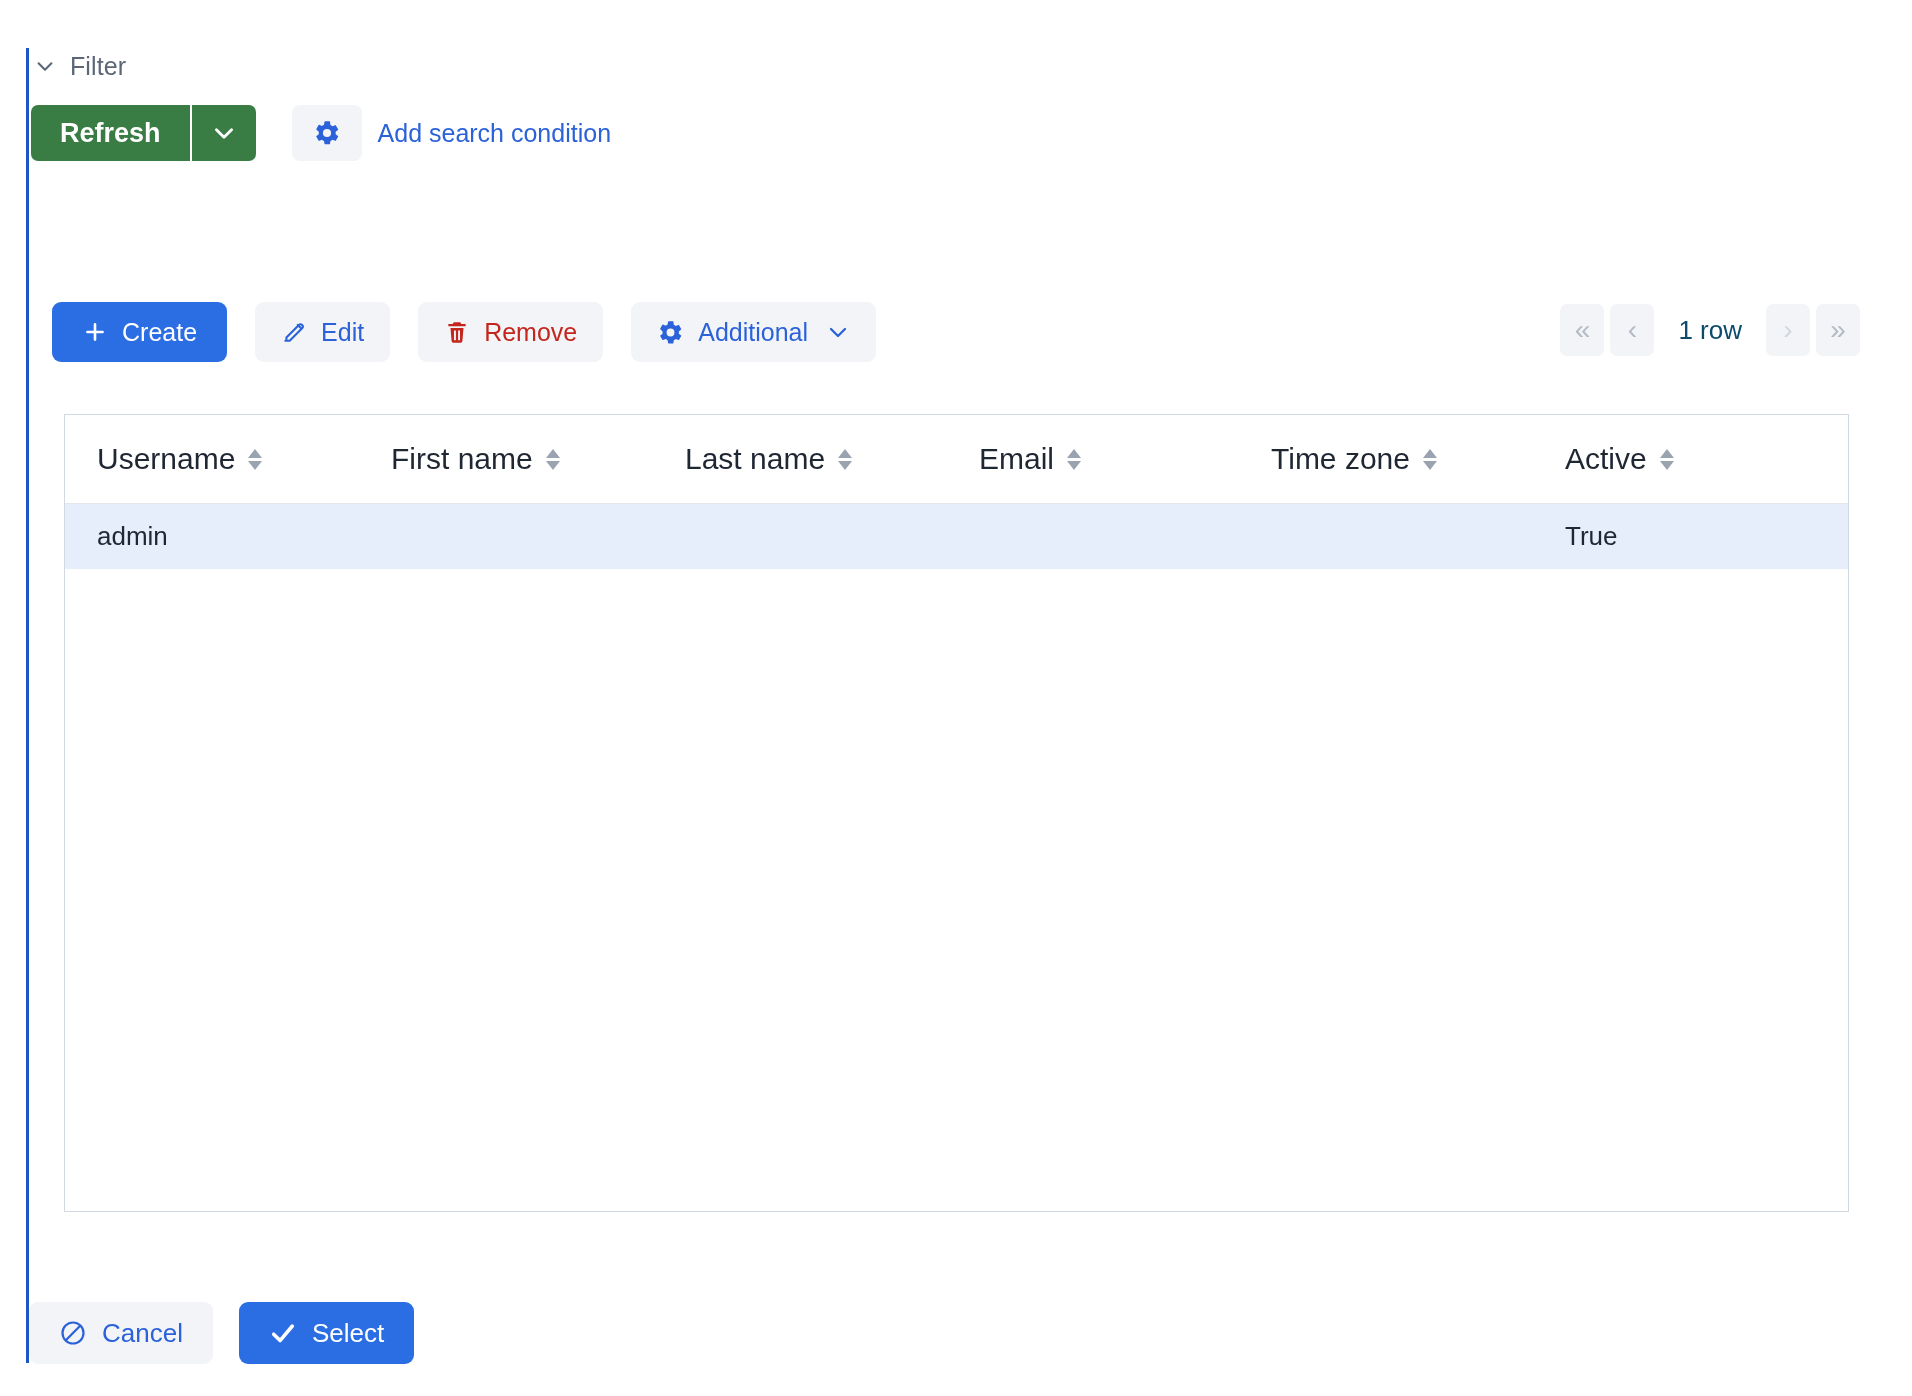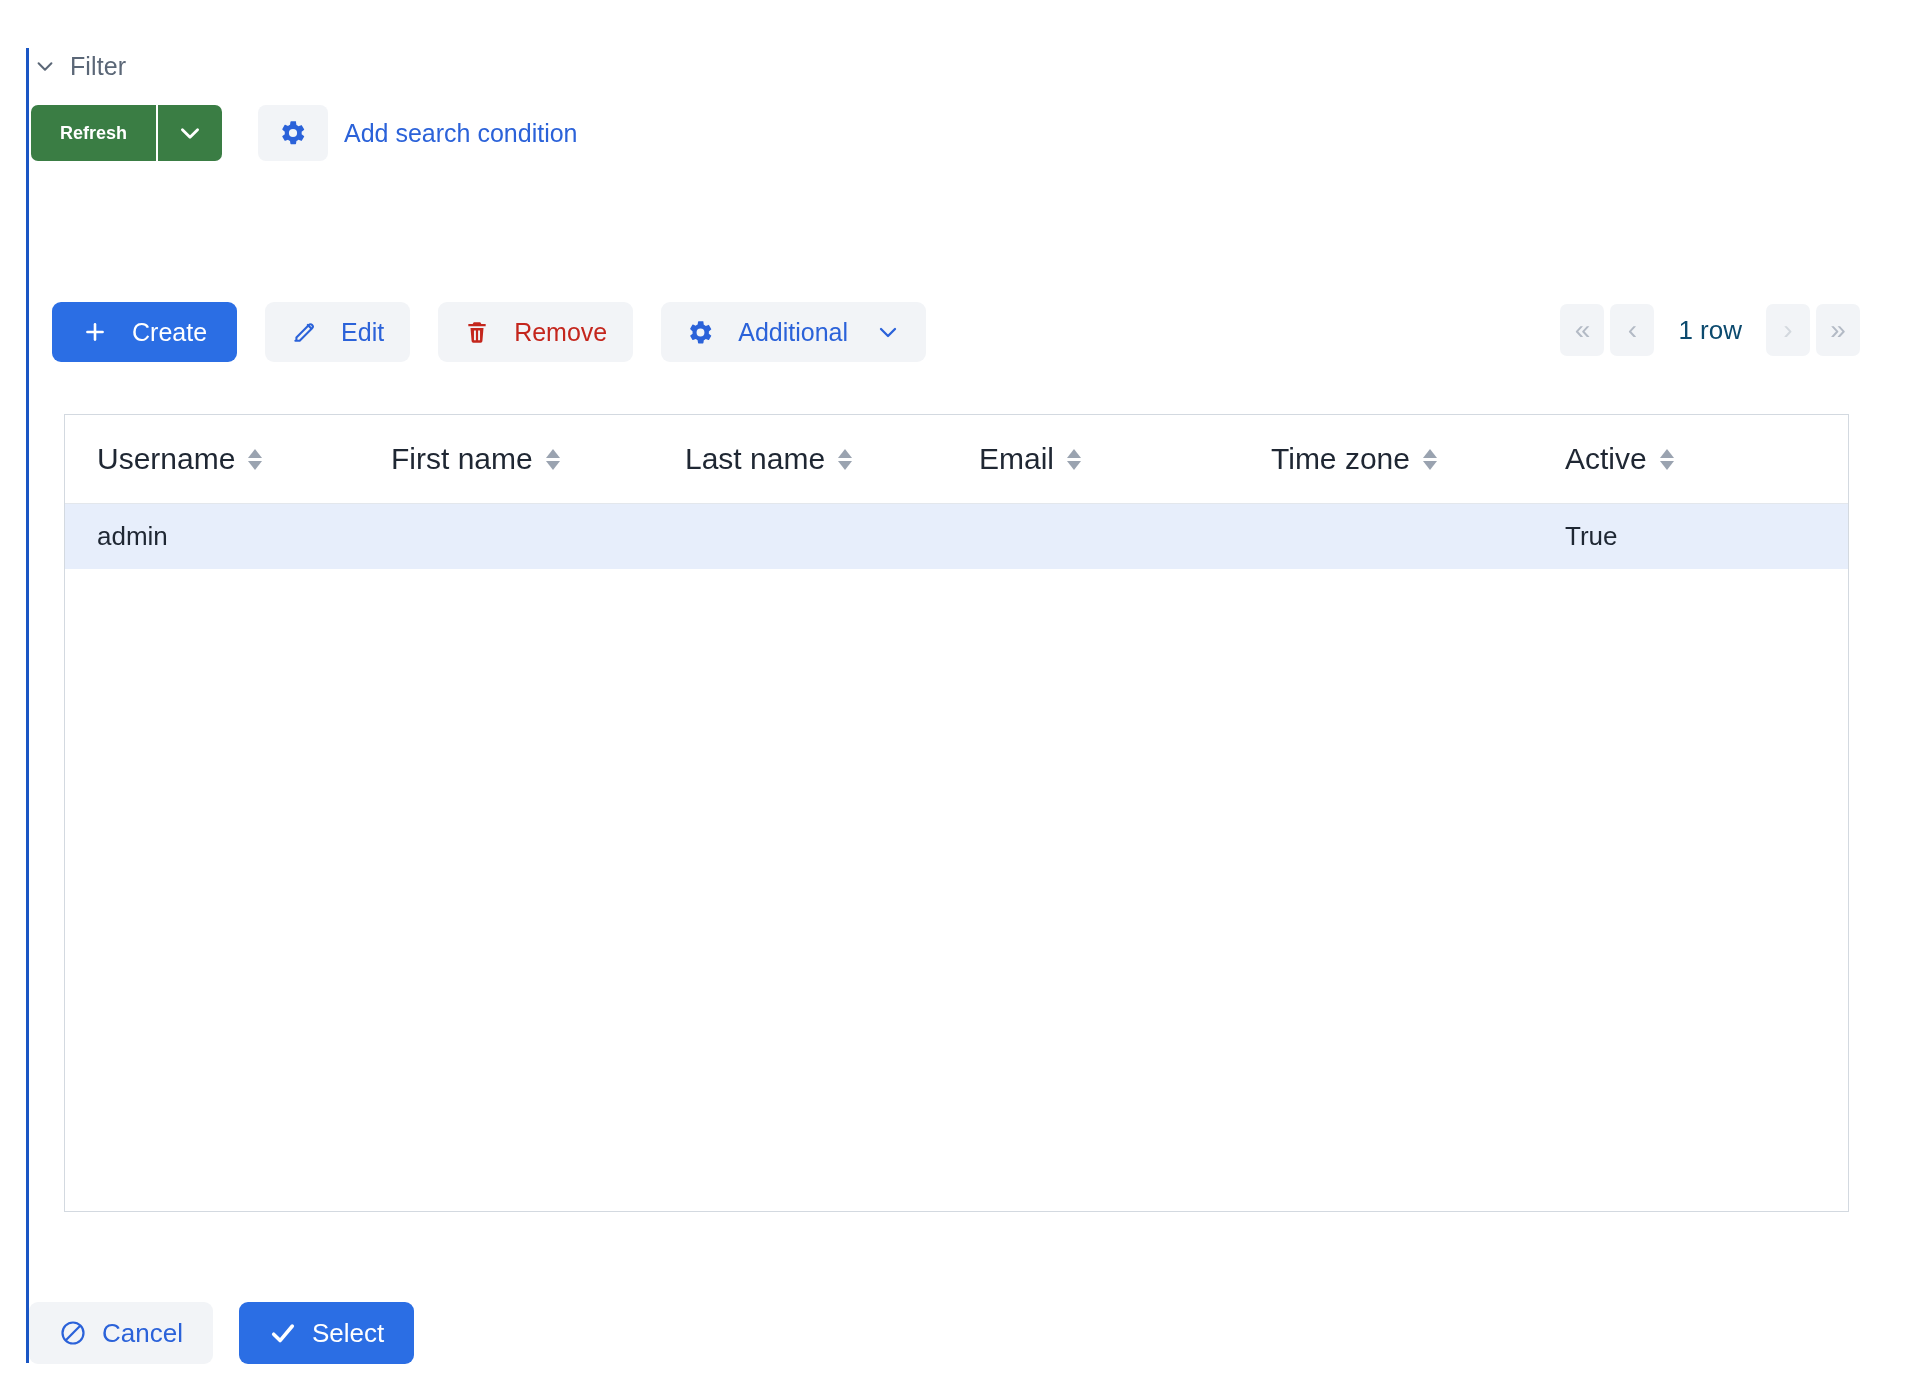--- a/index.html
+++ b/index.html
@@ -46,21 +46,21 @@
     position: absolute;
     left: 31px; top: 105px;
     display: flex; align-items: center;
   }
   .btn-refresh {
     height: 56px;
     background: #3a7d44;
     color: #ffffff;
     border: 0;
     border-radius: 7px 0 0 7px;
-    font-size: 18px;
+    font-size: 27px;
     font-weight: bold;
     padding: 0 29px;
     cursor: pointer;
     font-family: "Liberation Sans", sans-serif;
     display: flex; align-items: center;
   }
   .btn-refresh-split {
     height: 56px; width: 66px;
     background: #3a7d44;
     border: 0;
@@ -89,21 +89,21 @@
 
   
   .toolbar {
     position: absolute;
     left: 52px; top: 302px;
     display: flex; align-items: center; gap: 28px;
   }
   .tbtn {
     height: 60px;
     border: 0; border-radius: 9px;
-    display: flex; align-items: center; gap: 24px;
+    display: flex; align-items: center; gap: 14px;
     padding: 0 26px;
     font-size: 25px;
     font-family: "Liberation Sans", sans-serif;
     cursor: pointer;
     background: #f2f4f7;
     color: #2b62d9;
     white-space: nowrap;
   }
   .tbtn.primary { background: #2b6ee4; color: #ffffff; padding: 0 30px; }
   .tbtn.danger  { color: #c4261d; }

